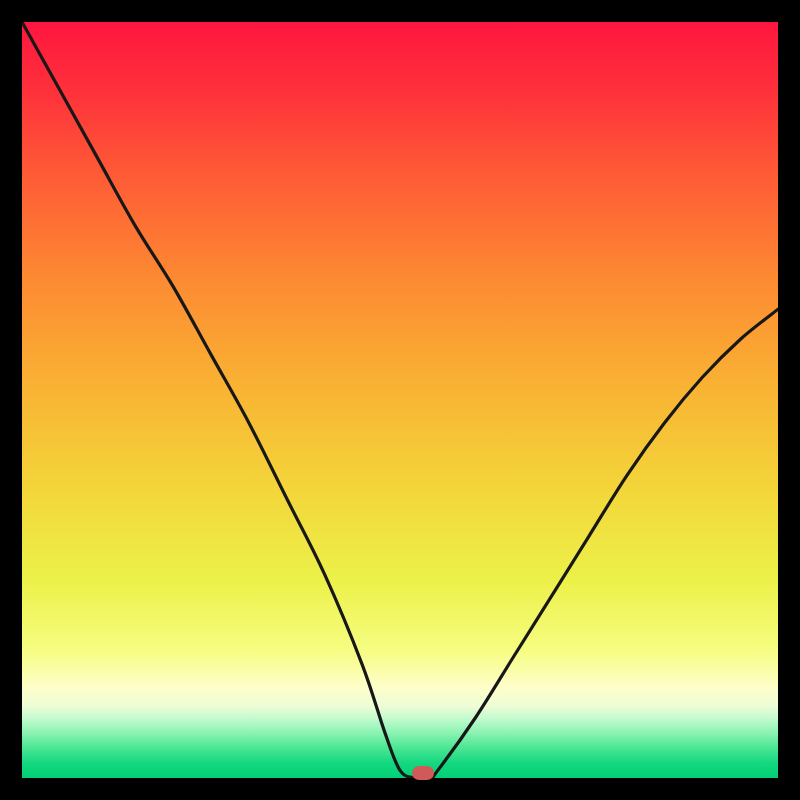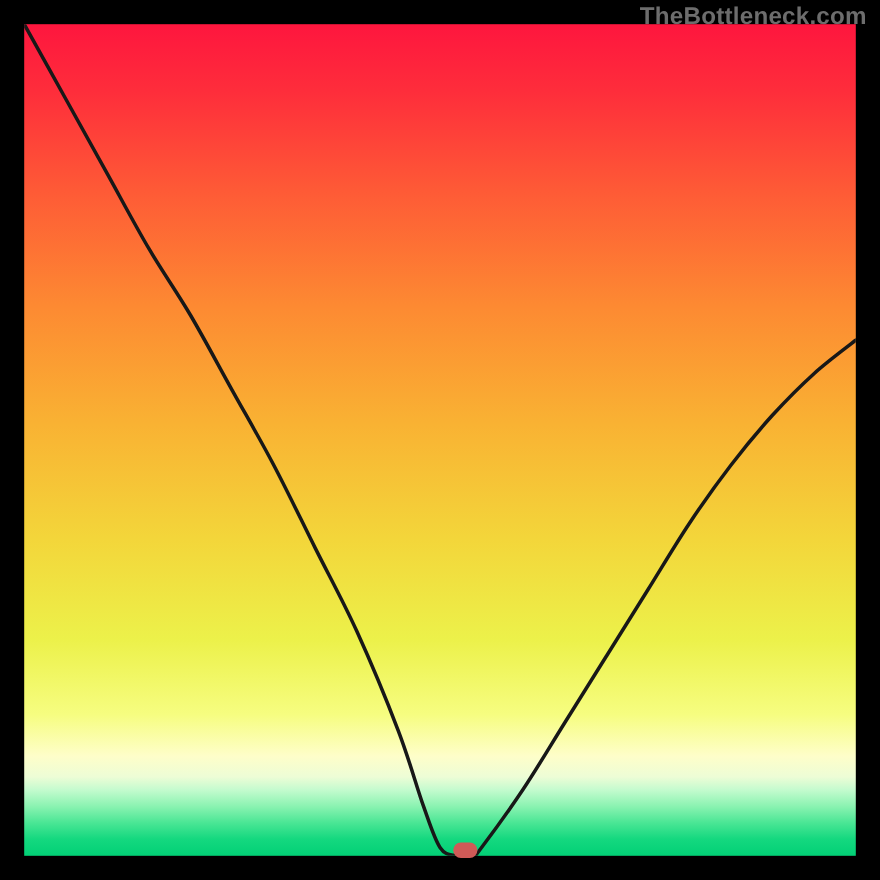--- a/index.html
+++ b/index.html
@@ -65,21 +65,20 @@
     background: #cf5a57;
     border-radius: 7px;
     transform: translate(-50%, -50%);
   }
 </style>
 </head>
 <body>
 
 <div class="frame">
 
-  <div class="attribution">TheBottleneck.com</div>
 
   <div class="plot">
 
     <svg class="curve" viewBox="0 0 756 756" preserveAspectRatio="none">
       <path fill="none" stroke="#181818" stroke-width="3.2" stroke-linecap="round" stroke-linejoin="round" d="M 0.0 0.0 C 6.3 11.3 25.2 45.4 37.8 68.0 C 50.4 90.7 63.0 113.4 75.6 136.1 C 88.2 158.8 100.8 182.7 113.4 204.1 C 126.0 225.5 138.6 243.2 151.2 264.6 C 163.8 286.0 176.4 310.0 189.0 332.6 C 201.6 355.3 214.2 376.7 226.8 400.7 C 239.4 424.6 252.0 451.1 264.6 476.3 C 277.2 501.5 289.8 524.2 302.4 551.9 C 315.0 579.6 330.1 616.1 340.2 642.6 C 350.3 669.1 356.6 693.0 362.9 710.6 C 369.2 728.3 373.0 740.9 378.0 748.4 C 383.0 756.0 388.1 754.7 393.1 756.0 C 398.2 757.3 404.5 757.3 408.2 756.0 C 412.0 754.7 408.2 758.5 415.8 748.4 C 423.4 738.4 441.0 714.4 453.6 695.5 C 466.2 676.6 478.8 655.2 491.4 635.0 C 504.0 614.9 516.6 594.7 529.2 574.6 C 541.8 554.4 554.4 534.2 567.0 514.1 C 579.6 493.9 592.2 472.5 604.8 453.6 C 617.4 434.7 630.0 417.1 642.6 400.7 C 655.2 384.3 667.8 369.2 680.4 355.3 C 693.0 341.5 705.6 328.9 718.2 317.5 C 730.8 306.2 749.7 292.3 756.0 287.3"></path>
     </svg>
 
     <div class="marker" style="left:400.7px; top:750.7px;"></div>
 
   </div>

